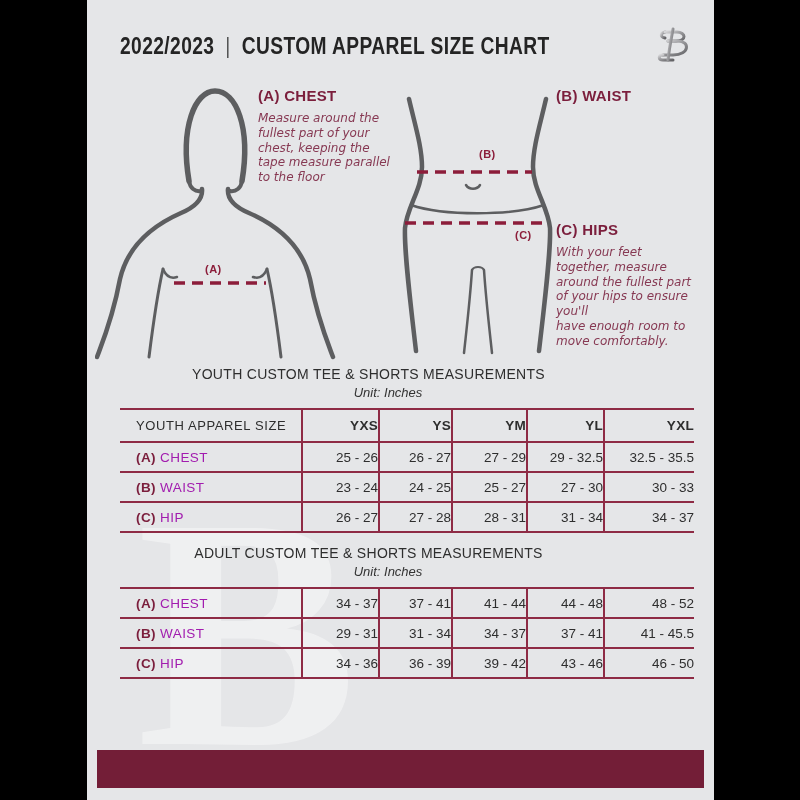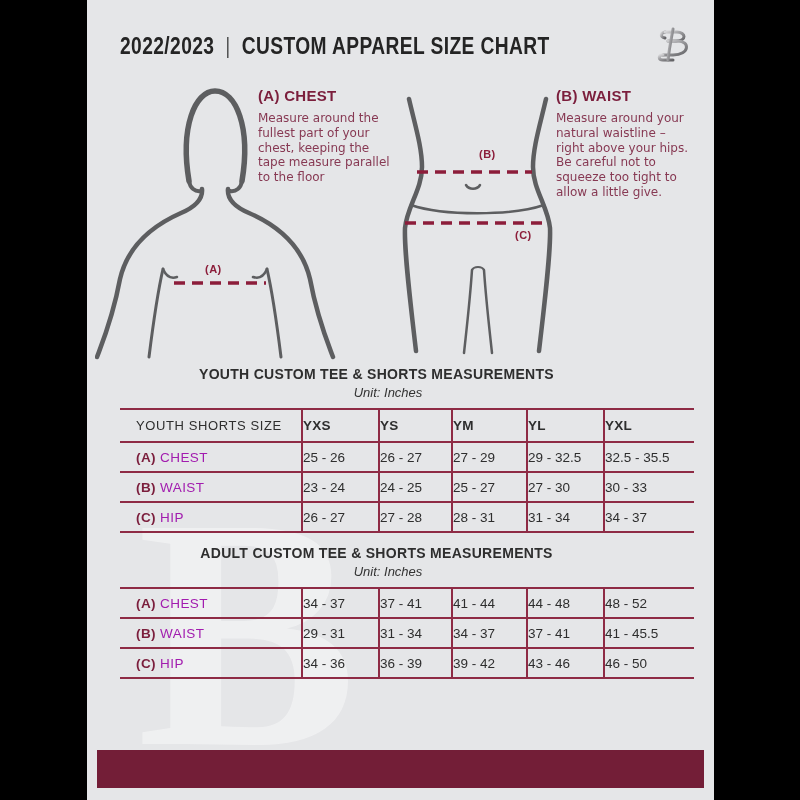--- a/index.html
+++ b/index.html
@@ -30,31 +30,31 @@
   .hdr-left{display:flex;align-items:center;gap:14px;font-weight:700;font-size:24px;color:#242424;
     transform:scaleX(.8);transform-origin:left center;white-space:nowrap;letter-spacing:.5px;}
   .hdr-divider{font-weight:400;color:#4a4a4a;font-size:22px;}
   .brand{display:flex;align-items:center;gap:12px;}
 
   
   .figures{position:absolute;top:85px;left:0;width:627px;height:278px;}
   .fig{position:absolute;}
   .measure-block{position:absolute;}
   .measure-heading{font-weight:700;font-size:15px;color:var(--maroon);letter-spacing:.3px;margin-bottom:7px;}
-  .measure-body{font-family:"DejaVu Sans",sans-serif;font-size:12px;line-height:1.23;
+  .measure-body{font-family:"DejaVu Sans",sans-serif;font-style:italic;font-size:12px;line-height:1.23;
     color:var(--maroon-body);white-space:pre-line;}
   .diagram-label{position:absolute;font-size:11px;font-weight:700;color:var(--dash);letter-spacing:.5px;}
 
   
-  .tbl-title{position:absolute;left:8px;width:563px;text-align:center;font-weight:700;font-size:14px;
+  .tbl-title{position:absolute;left:0;width:563px;text-align:center;font-weight:400;font-size:14px;
     letter-spacing:.3px;color:var(--ink);}
   .tbl-unit{position:absolute;left:0;width:602px;text-align:center;font-style:italic;font-size:13px;color:#333;}
   .size-table{position:absolute;left:33px;width:574px;border-collapse:collapse;table-layout:fixed;}
   .size-table td,.size-table th{border-top:2px solid var(--border);padding:0;font-size:13.5px;color:var(--ink);
-    text-align:left;font-weight:400;font-family:"Liberation Sans",sans-serif;}
+    text-align:right;font-weight:400;font-family:"Liberation Sans",sans-serif;}
   .size-table tr:last-child td{border-bottom:2px solid var(--border);}
   .size-table td:not(:first-child),.size-table th:not(:first-child){border-left:2px solid var(--border);}
   .size-table .hrow{height:33px;}
   .size-table .drow{height:30px;}
   .size-table .lbl{text-align:left;padding-left:16px;letter-spacing:.4px;}
   .size-table .hrow th{font-weight:700;letter-spacing:.3px;}
   .size-table .hrow .lbl{font-weight:400;letter-spacing:.6px;font-size:13px;}
   .row-prefix{color:var(--maroon);font-weight:700;}
   .row-label{color:#a21caf;}
 
@@ -141,44 +141,48 @@
         <div class="measure-heading">(A) CHEST</div>
         <div class="measure-body">Measure around the
 fullest part of your
 chest, keeping the
 tape measure parallel
 to the floor</div>
       </div>
 
       <div class="measure-block" style="left:469px;top:2px;width:150px;">
         <div class="measure-heading">(B) WAIST</div>
-        <div class="measure-body">Measure around your
-natural waistline –
-right above your hips.
-Be careful not to
-squeeze too tight to
-allow a little give.</div>
-      </div>
-
+      </div>
+
+      <div class="measure-block" style="left:469px;top:136px;width:150px;">
+        <div class="measure-heading">(C) HIPS</div>
+        <div class="measure-body">With your feet
+together, measure
+around the fullest part
+of your hips to ensure
+you'll
+have enough room to
+move comfortably.</div>
+      </div>
     </div>
 
     <div class="tbl-title" style="top:366px;">YOUTH CUSTOM TEE &amp; SHORTS MEASUREMENTS</div>
     <div class="tbl-unit" style="top:385px;">Unit: Inches</div>
     <table class="size-table" style="top:408px;">
       <colgroup>
           <col style="width:182px">
           <col style="width:77px">
           <col style="width:73px">
           <col style="width:75px">
           <col style="width:77px">
           <col style="width:90px">
         </colgroup>
       <tbody>
           <tr class="hrow">
-        <th class="lbl">YOUTH SHORTS SIZE</th>
+        <th class="lbl">YOUTH APPAREL SIZE</th>
         <th>YXS</th>
         <th>YS</th>
         <th>YM</th>
         <th>YL</th>
         <th>YXL</th>
       </tr>
       <tr class="drow">
         <td class="lbl"><span class="row-prefix">(A)</span> <span class="row-label">CHEST</span></td>
         <td>25 - 26</td>
         <td>26 - 27</td>

